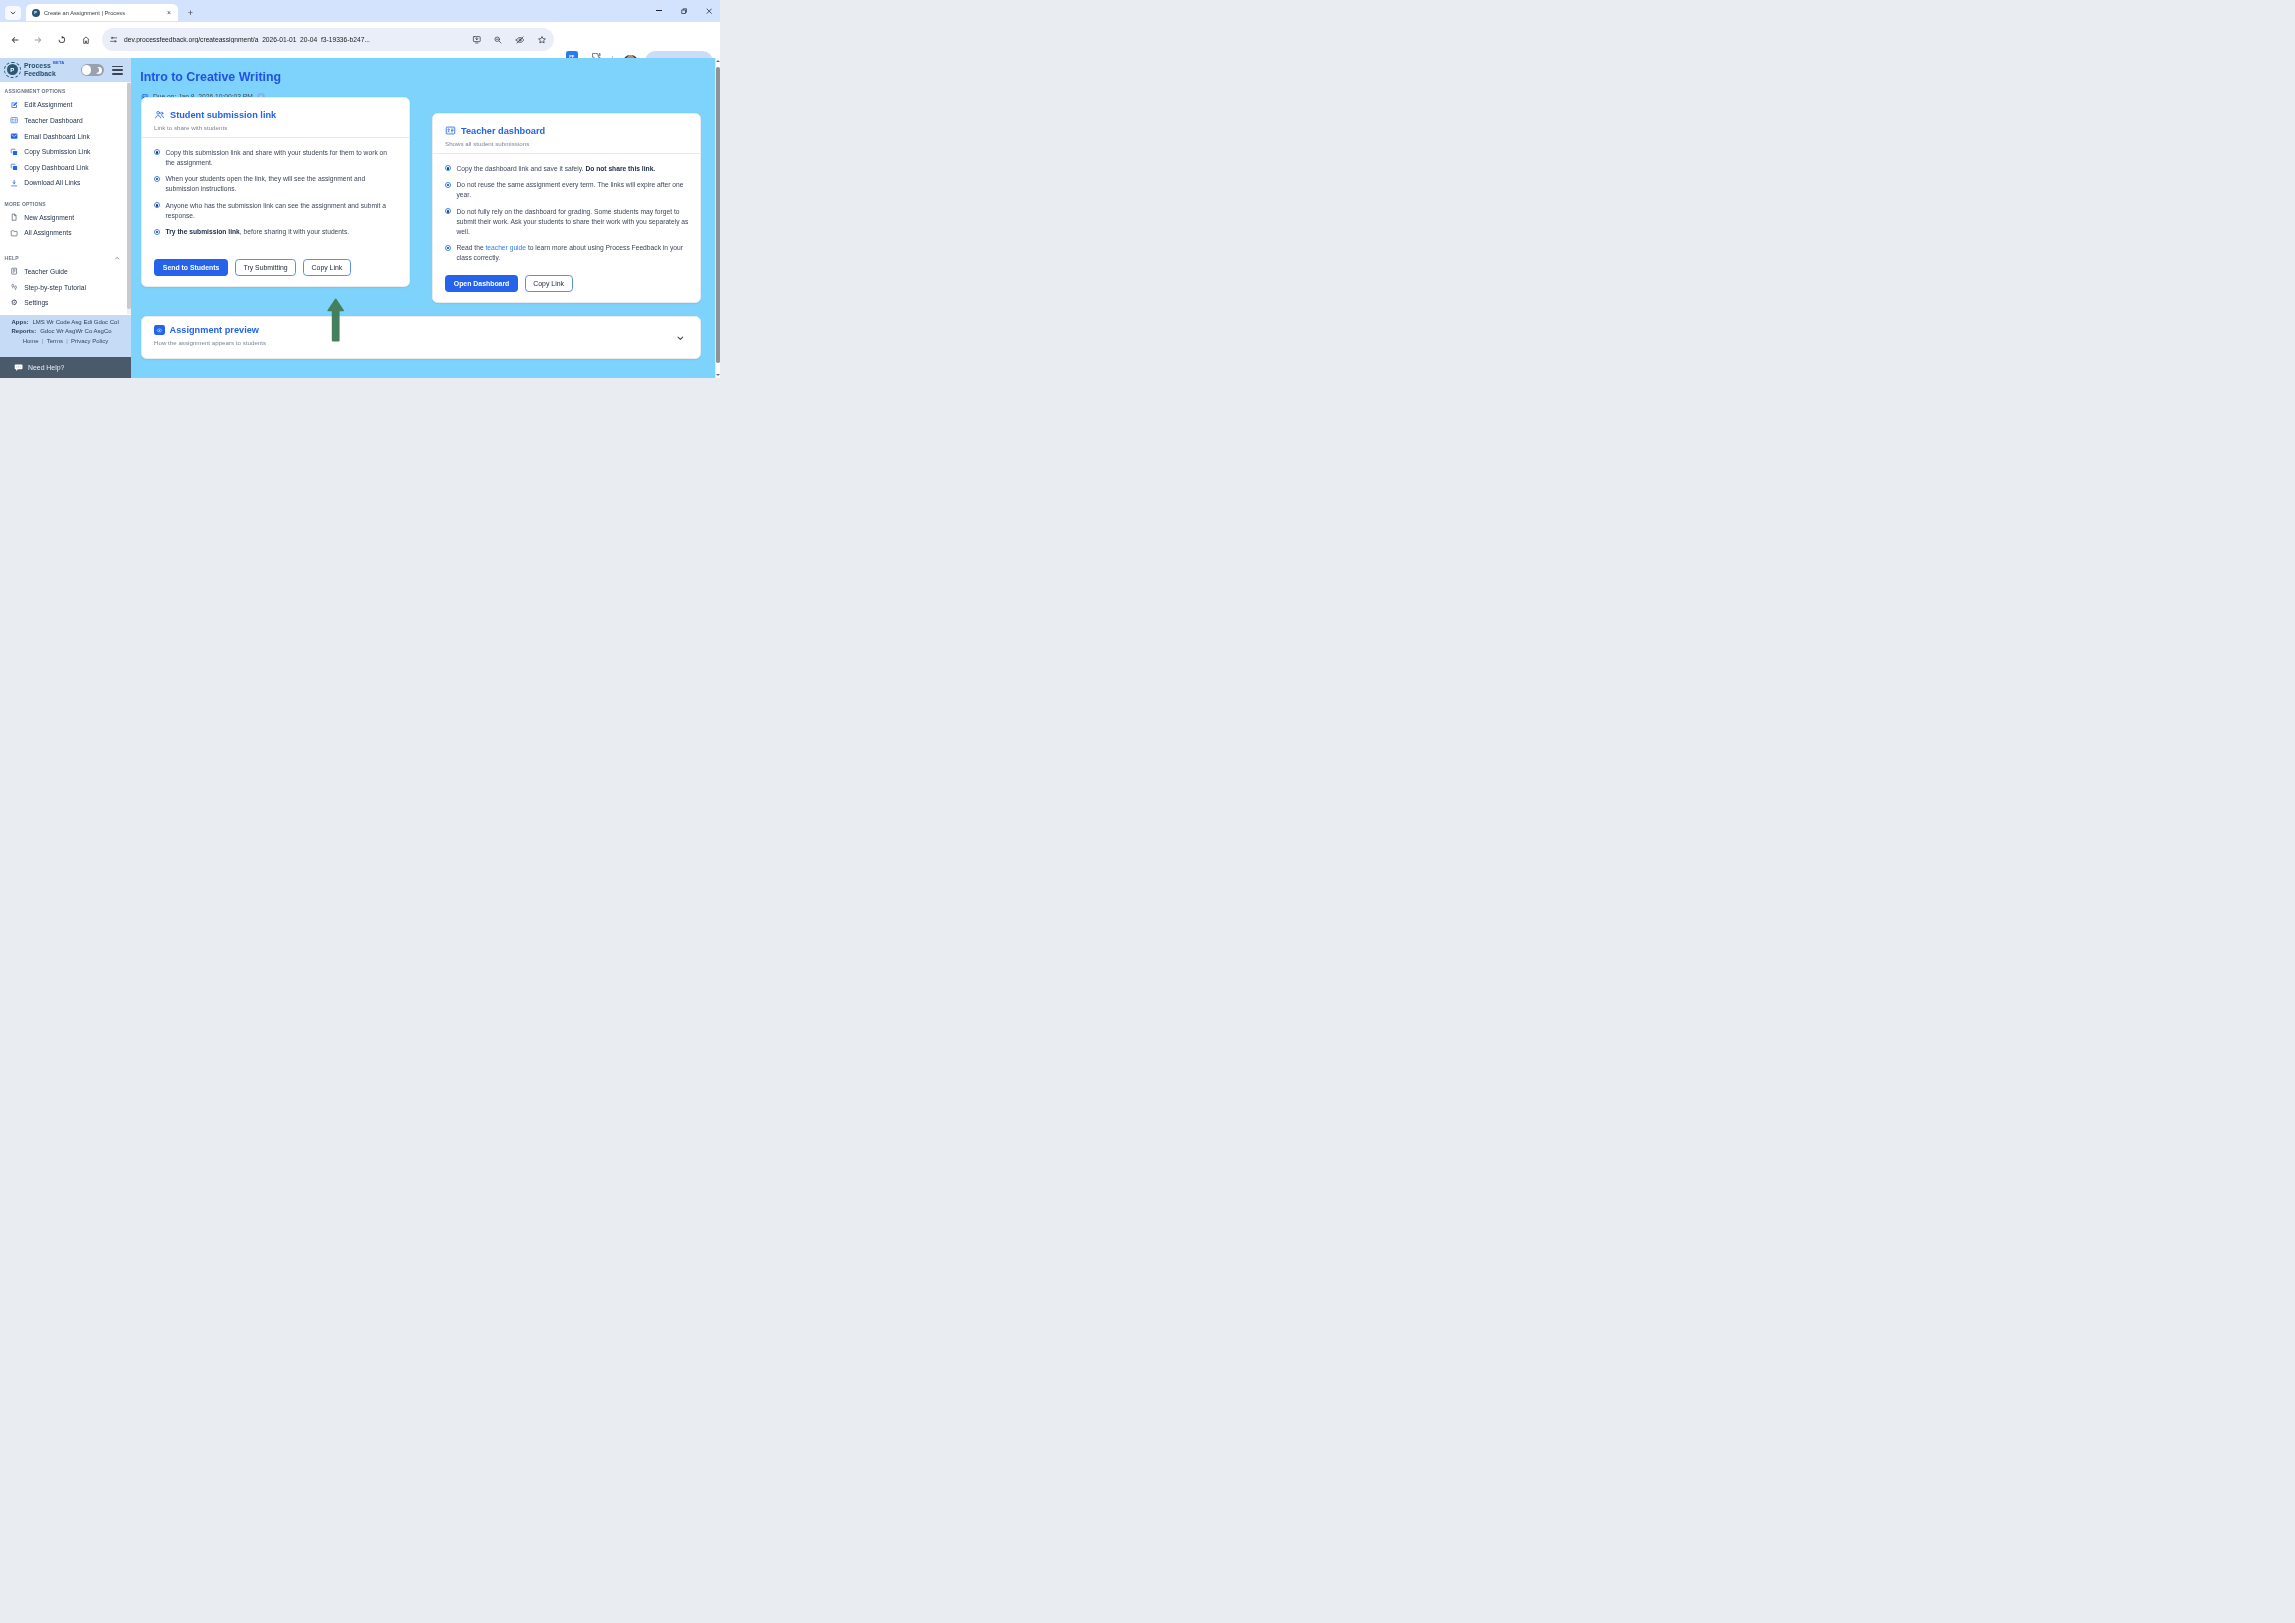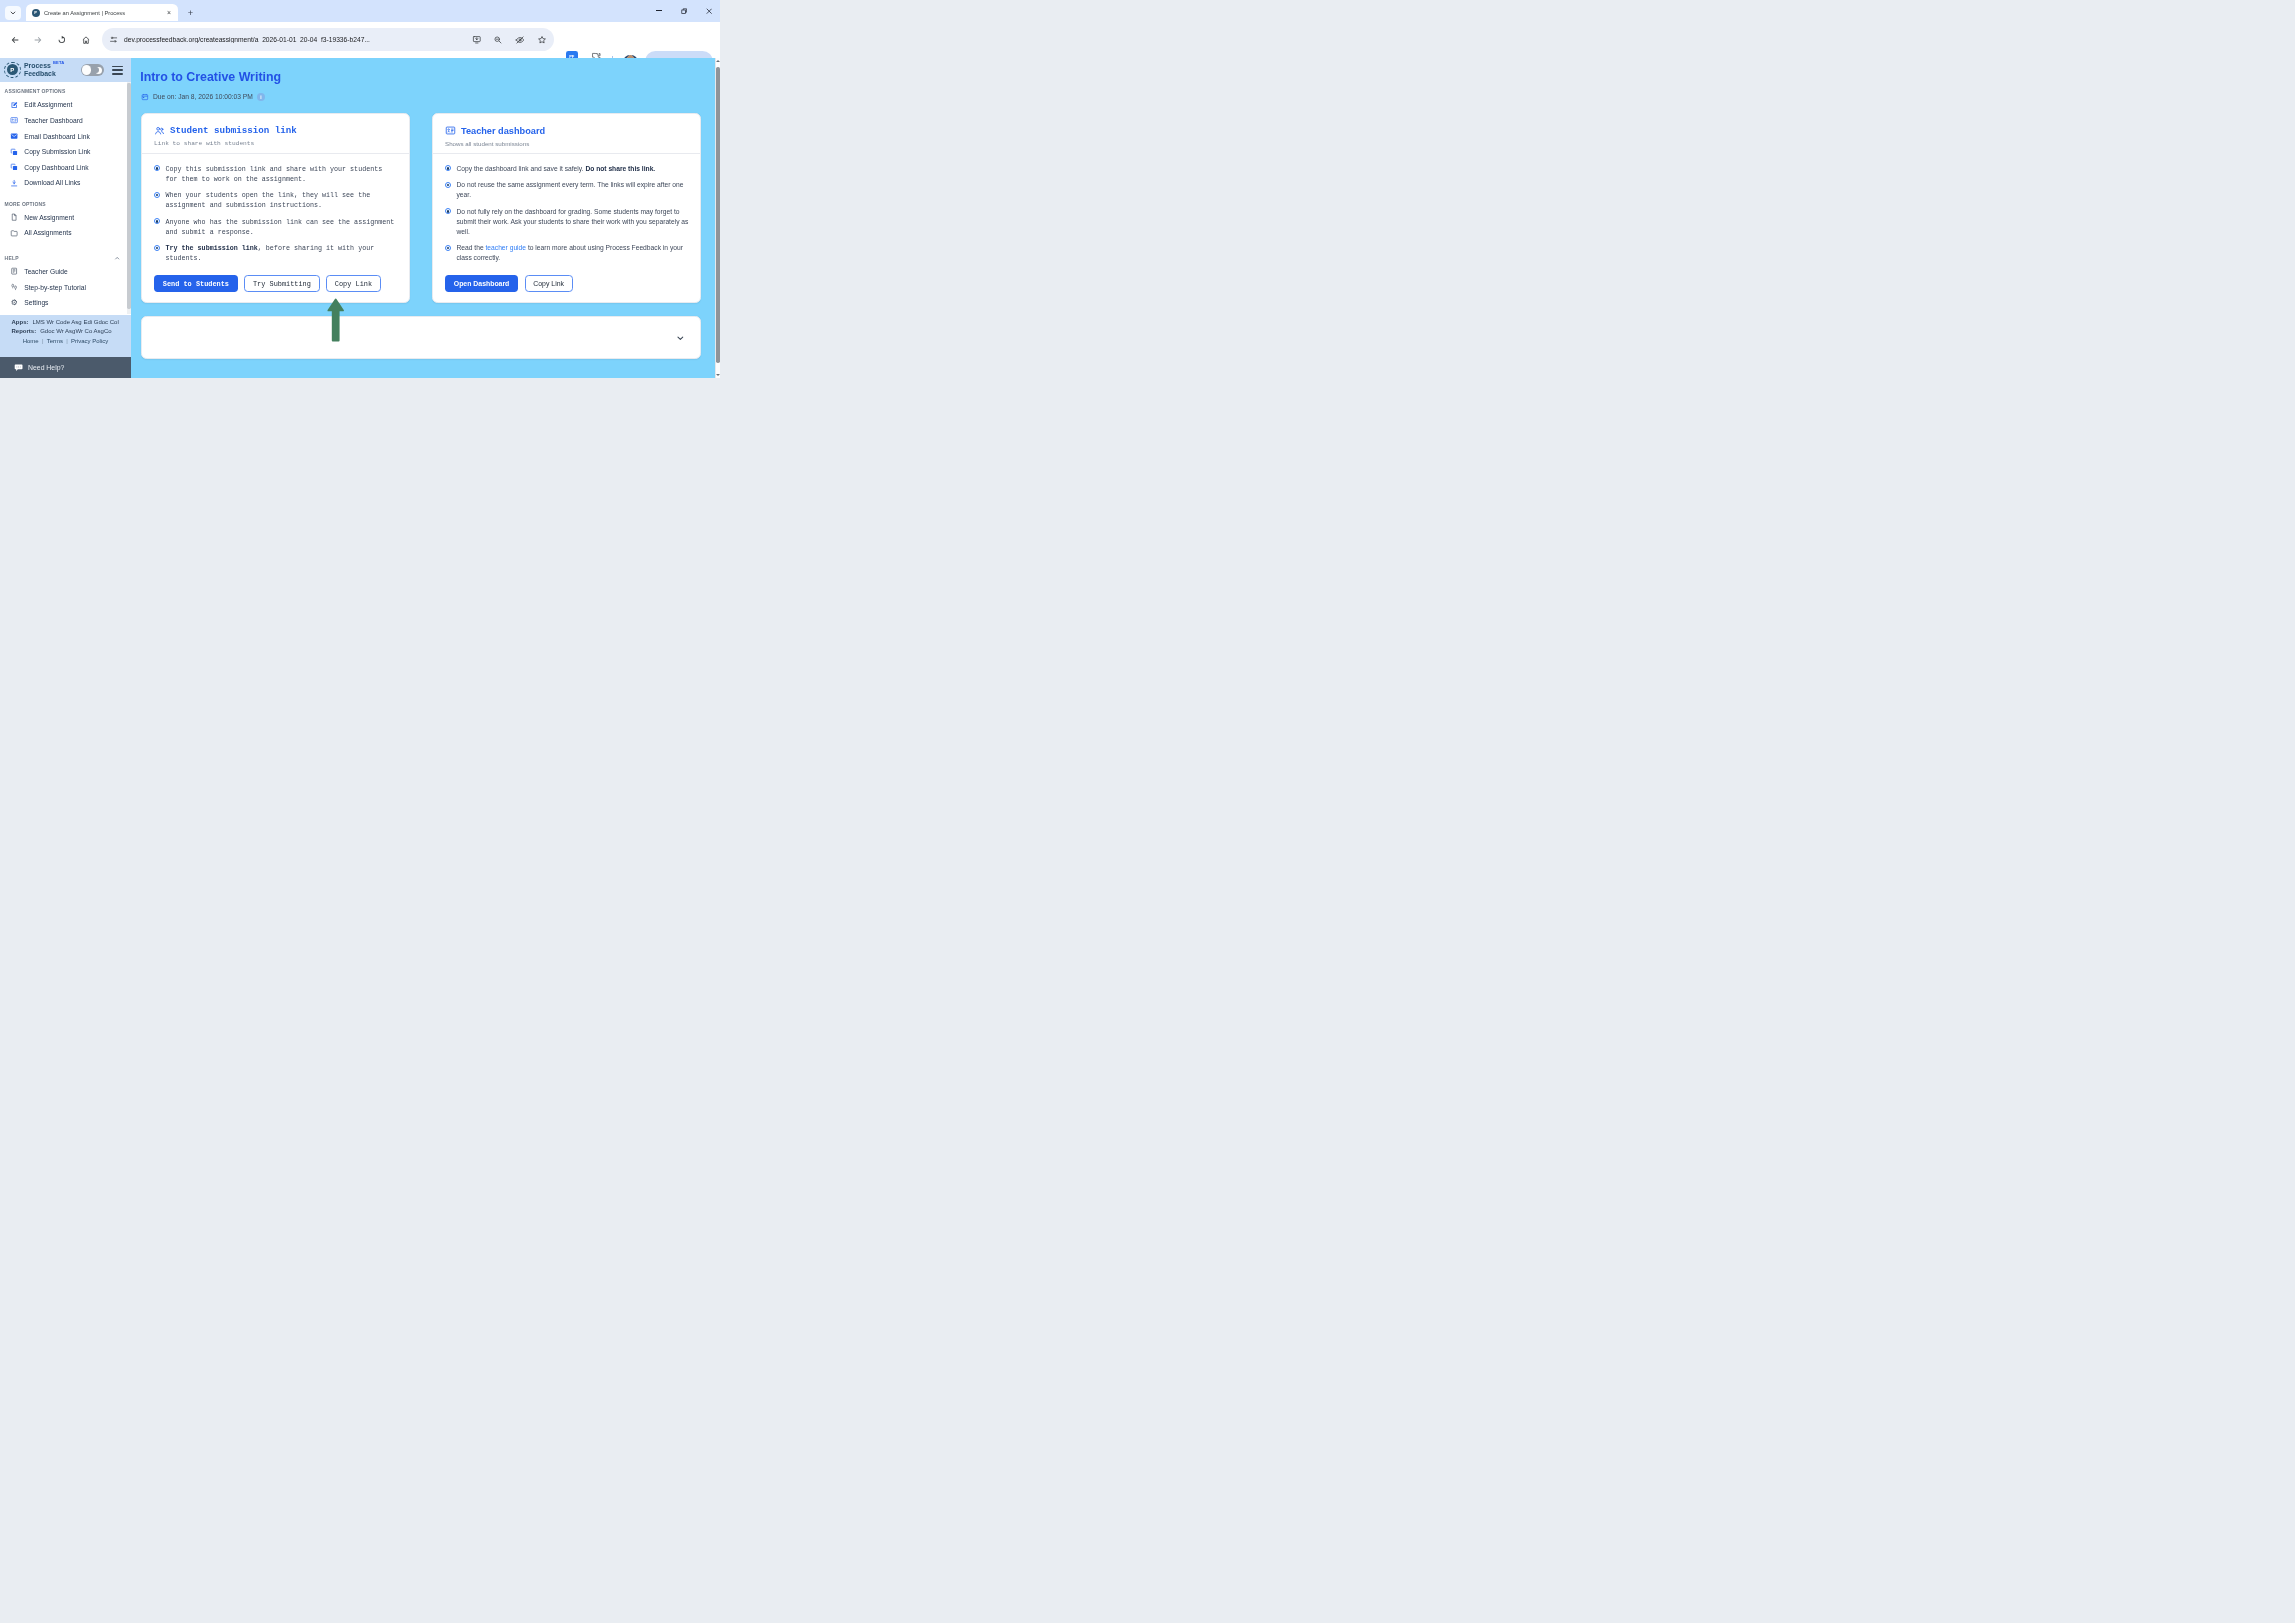--- a/index.html
+++ b/index.html
@@ -68,21 +68,21 @@
   .needhelp{position:absolute;left:0;bottom:0;width:100%;height:20.7px;background:var(--needhelp);display:flex;align-items:center;padding-left:13.8px;gap:5px;cursor:pointer;}
   .needhelp span{font-size:6.9px;color:#e8edf3;}
 
   
   .content{position:absolute;left:131px;top:58px;right:5.5px;bottom:0;background:#7dd3fc;}
   .page-title{position:absolute;left:9.2px;top:12px;font-size:12.4px;font-weight:800;color:var(--title-blue);}
   .due-row{position:absolute;left:10px;top:35px;display:flex;align-items:center;gap:4.1px;}
   .due-text{font-size:6.7px;color:#3f4a5a;}
   .info-dot{width:7.8px;height:7.8px;border-radius:50%;background:#80b6ec;color:#fff;font-size:5px;font-weight:700;display:flex;align-items:center;justify-content:center;cursor:pointer;}
   .card{position:absolute;background:#fff;border:0.5px solid #e8ebf0;border-radius:5.5px;box-shadow:0 0.5px 1.4px rgba(16,24,40,.06);}
-  .card.sub{left:10px;top:55px;width:269px;height:190px;font-family:Liberation Mono, monospace;}
+  .card.sub{left:10px;top:39px;width:269px;height:190px;}
   .card.dash{left:301px;top:55px;width:269px;height:190px;}
   .card-head{padding:11px 12px 6.4px;border-bottom:0.5px solid #e8eaef;}
   .card-title{display:flex;align-items:center;gap:5px;font-size:9.2px;font-weight:700;color:#2563eb;}
   .card-sub{margin-top:4.1px;font-size:6.2px;color:#7b8594;}
   .bullets{list-style:none;padding:9.2px 11px 0 12px;}
   .bullets li{display:flex;gap:5.5px;margin-bottom:6.4px;font-size:6.7px;line-height:1.5;color:#3d4759;}
   .dot{flex:0 0 6px;width:6px;height:6px;margin-top:1.8px;border-radius:50%;border:0.9px solid #3b82f6;position:relative;}
   .dot::after{content:"";position:absolute;left:50%;top:50%;width:2.3px;height:2.3px;margin:-1.1px 0 0 -1.1px;border-radius:50%;background:#173a63;}
   .bullets b{color:#22304a;font-weight:700;}
   .bullets .link{color:#2f7df6;cursor:pointer;}
@@ -455,20 +455,32 @@
             <span><span>Read the </span><span class="link" data-interactable="true">teacher guide</span><span> to learn more about using Process Feedback in your class correctly.</span></span>
           </li>
       </ul>
       <div class="btn-row">
         <div class="btn btn-primary" data-interactable="true">Open Dashboard</div>
         <div class="btn btn-outline" data-interactable="true">Copy Link</div>
       </div>
     </div>
 
     <div class="card preview" data-interactable="true">
+      <div class="preview-inner">
+        <div class="card-title">
+          <span class="preview-eye" data-interactable="false">
+            <svg width="6.9" height="6.9" viewBox="0 0 24 24">
+                <ellipse cx="12" cy="12" rx="7.5" ry="5" fill="none" stroke="#fff" stroke-width="1.8"></ellipse>
+                <circle cx="12" cy="12" r="1.8" fill="#fff"></circle>
+              </svg>
+          </span>
+          <span data-interactable="false">Assignment preview</span>
+        </div>
+        <div class="card-sub" data-interactable="false">How the assignment appears to students</div>
+      </div>
       <span class="preview-chev" data-interactable="true">
         <svg width="8.7" height="8.7" viewBox="0 0 20 20">
             <path d="M4.5 7l5.5 5.5L15.5 7" fill="none" stroke="currentColor" stroke-width="2.4" stroke-linecap="round" stroke-linejoin="round"></path>
           </svg>
       </span>
     </div>
 
     <svg class="green-arrow" width="17.4" height="44" viewBox="0 0 38 96" data-interactable="false">
       <polygon points="19,3 35,27 25.5,27 25.5,93 12.5,93 12.5,27 3,27" fill="#44805e" stroke="#44805e" stroke-width="4" stroke-linejoin="round"></polygon>
     </svg>

